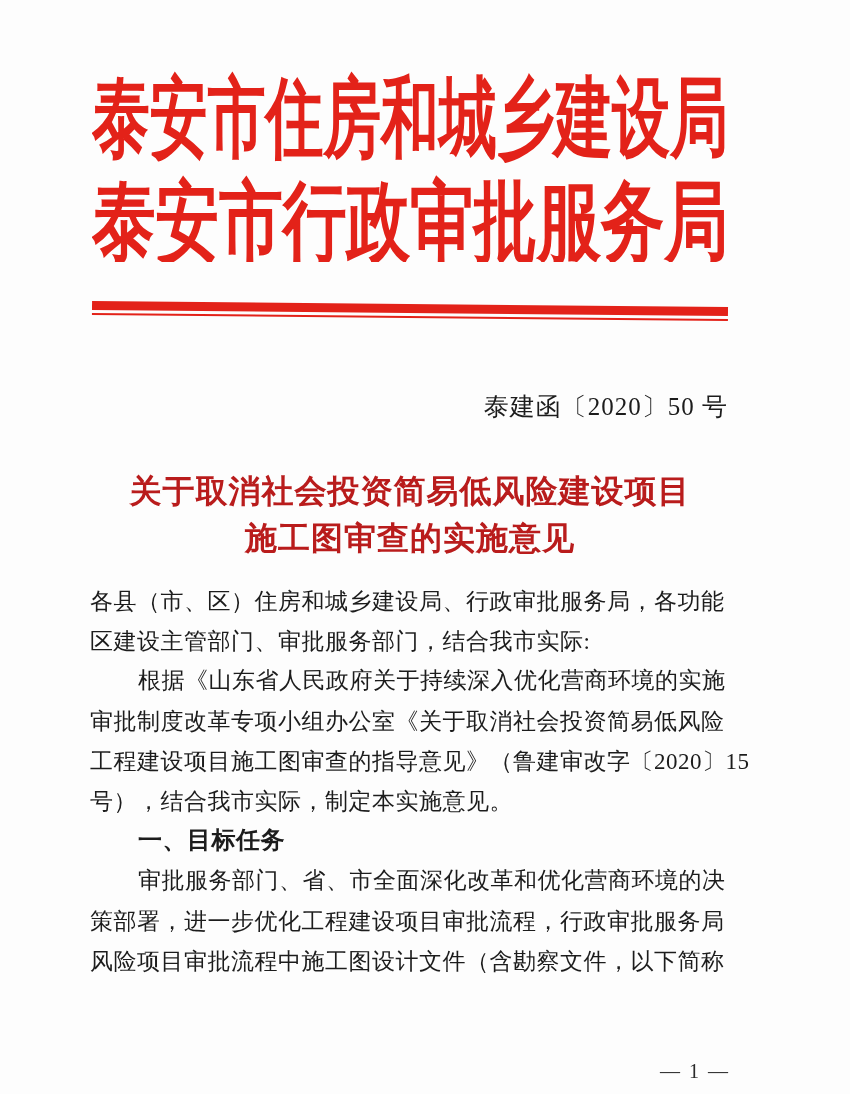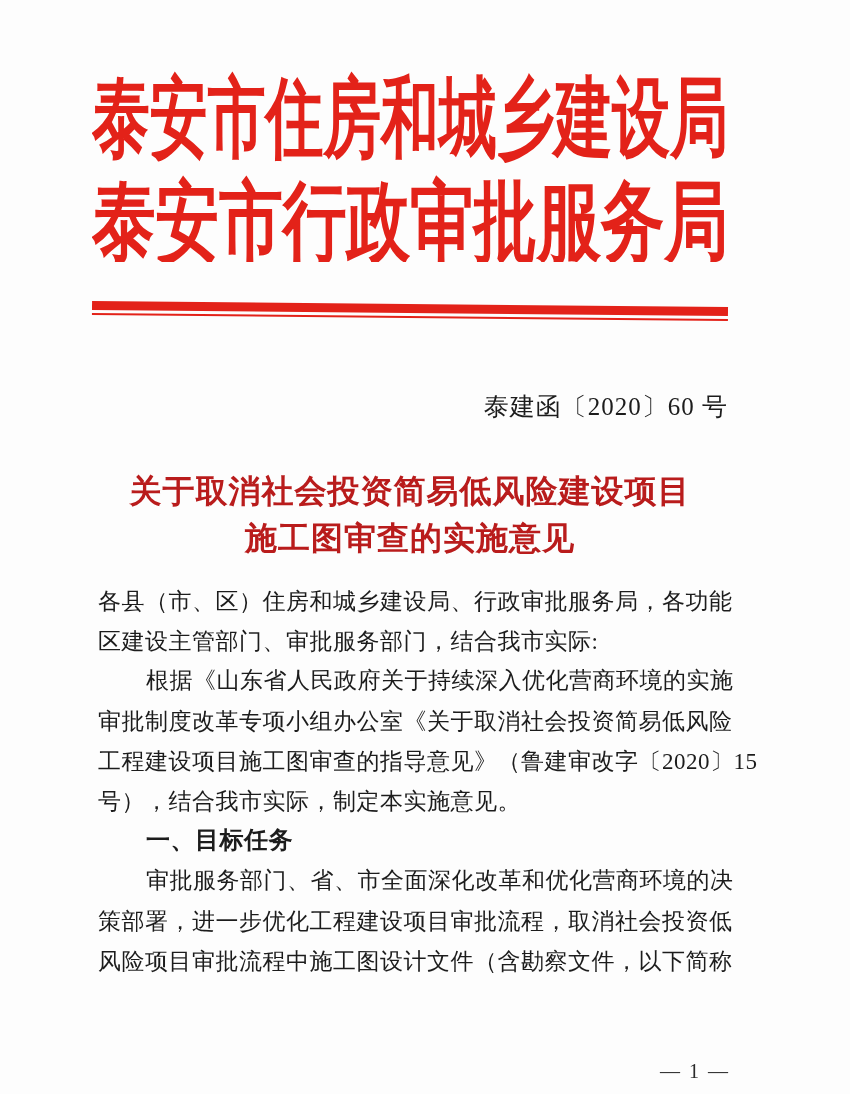--- a/index.html
+++ b/index.html
@@ -79,21 +79,20 @@
     top: 582px;
     width: 660px;
     color: var(--ink, #1c1c1c);
   }
   .bline {
     height: 40px;
     line-height: 40px;
     font-size: 23px;
     letter-spacing: 0.5px;
     white-space: nowrap;
-    margin-left: 8px;
   }
   .bline.indent { padding-left: 48px; font-family: Liberation Mono, monospace; }
   .bline.bold { font-weight: 700; font-size: 24px; }
   
   .page-number {
     position: absolute;
     top: 1060px;
     right: 120px;
     font-size: 20px;
     letter-spacing: 2px;
@@ -109,35 +108,35 @@
   <svg class="letterhead" viewBox="0 0 636 202" aria-hidden="false">
     <text x="318" y="88" text-anchor="middle" textLength="636" lengthAdjust="spacingAndGlyphs">泰安市住房和城乡建设局</text>
     <text x="318" y="192" text-anchor="middle" textLength="636" lengthAdjust="spacingAndGlyphs">泰安市行政审批服务局</text>
   </svg>
 
   <div class="rule-wrap">
     <div class="rule-bar"></div>
     <div class="rule-thin"></div>
   </div>
 
-  <div class="doc-number">泰建函〔2020〕60 号</div>
+  <div class="doc-number">泰建函〔2020〕50 号</div>
 
   <h1 class="title">
     <span class="tl">关于取消社会投资简易低风险建设项目</span>
     <span class="tl">施工图审查的实施意见</span>
   </h1>
 
   <div class="body-text" id="body-lines">
       <div class="bline">各县（市、区）住房和城乡建设局、行政审批服务局，各功能</div>
       <div class="bline">区建设主管部门、审批服务部门，结合我市实际:</div>
       <div class="bline indent">根据《山东省人民政府关于持续深入优化营商环境的实施</div>
       <div class="bline">审批制度改革专项小组办公室《关于取消社会投资简易低风险</div>
       <div class="bline">工程建设项目施工图审查的指导意见》（鲁建审改字〔2020〕15</div>
       <div class="bline">号），结合我市实际，制定本实施意见。</div>
       <div class="bline indent bold">一、目标任务</div>
       <div class="bline indent">审批服务部门、省、市全面深化改革和优化营商环境的决</div>
-      <div class="bline">策部署，进一步优化工程建设项目审批流程，取消社会投资低</div>
+      <div class="bline">策部署，进一步优化工程建设项目审批流程，行政审批服务局</div>
       <div class="bline">风险项目审批流程中施工图设计文件（含勘察文件，以下简称</div>
     </div>
 
   <div class="page-number">— 1 —</div>
 
 </div>
 
 </body></html>

